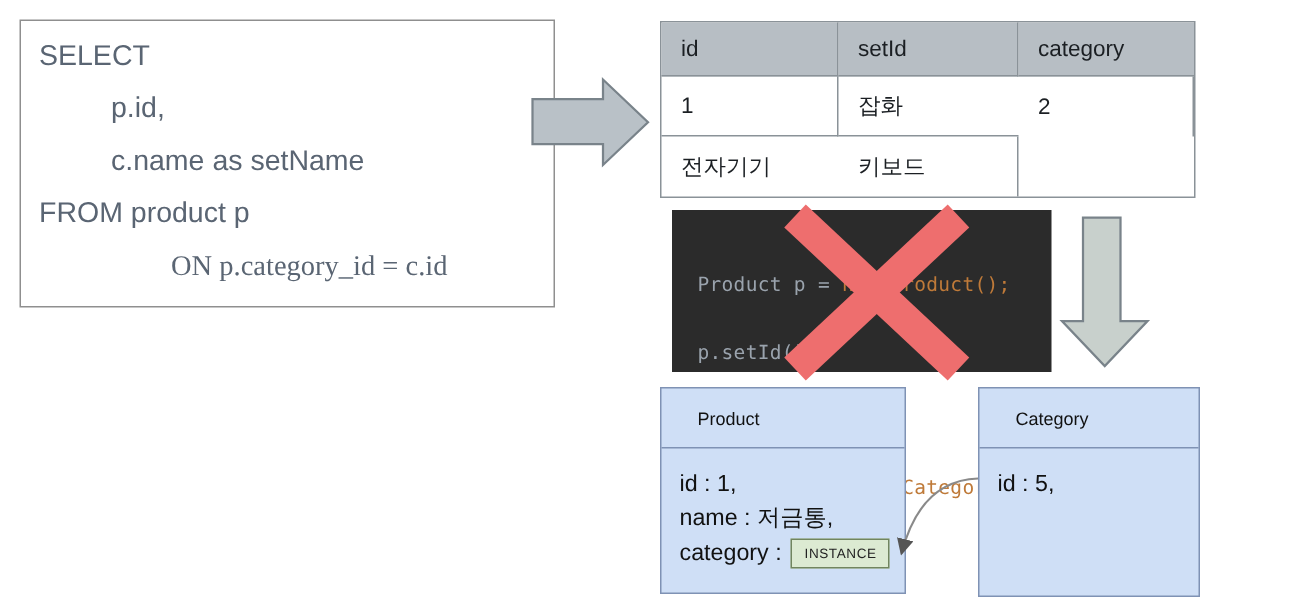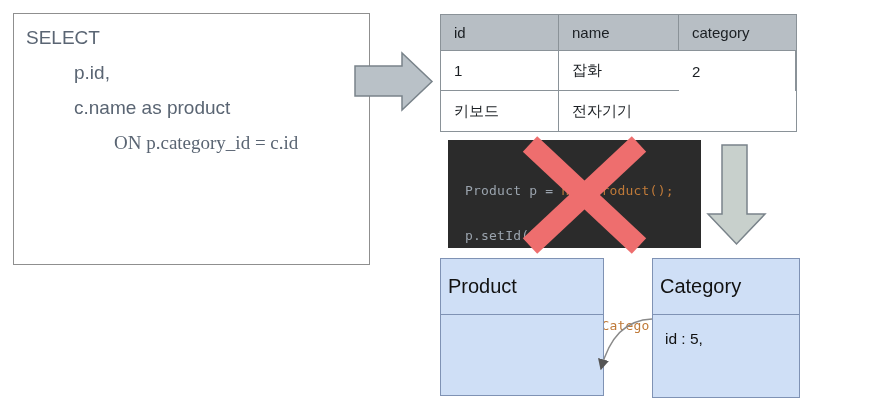--- a/index.html
+++ b/index.html
@@ -22,21 +22,21 @@
     --connector:#8a8a8a;
   }
   *{margin:0;padding:0;box-sizing:border-box;}
   html,body{background:#ffffff;}
   .canvas{
     position:relative;width:877px;height:403px;background:#fff;overflow:hidden;
     font-family:"Liberation Sans",sans-serif;
   }
   
   .sql-box{
-    position:absolute;left:13px;top:13px;width:357px;height:252px;
+    position:absolute;left:13px;top:13px;width:357px;height:192px;
     border:1px solid var(--sql_box_border);background:#fff;
     padding:6px 0 0 12px;color:var(--sql_text);
     font-size:19px;line-height:35px;
   }
   .sql-line.ind1{padding-left:48px;}
   .sql-line.ind2{padding-left:88px;font-family:Liberation Serif, serif;}
   
   .rtable{
     position:absolute;left:440px;top:14px;width:357px;
     border:1px solid var(--table_border);
@@ -70,22 +70,22 @@
   .arrow-shape-r{fill:var(--arrow_right_fill);stroke:var(--arrow_stroke);stroke-width:1.5;}
   .arrow-shape-d{fill:var(--arrow_down_fill);stroke:var(--arrow_stroke);stroke-width:1.5;}
   .x-line{stroke:var(--x_mark);stroke-width:21;stroke-linecap:butt;}
   .conn-path{fill:none;stroke:var(--connector);stroke-width:1.4;}
   
   .obj-box{
     position:absolute;background:var(--class_box_bg);
     border:1px solid var(--class_box_border);color:#111;
   }
   .obj-box .obj-head{
-    height:56px;border-bottom:1px solid var(--class_box_border);
-    display:flex;align-items:center;padding-left:7px;font-size:20px;
+    height:40px;border-bottom:1px solid var(--class_box_border);
+    display:flex;align-items:center;padding-left:24px;font-size:12px;
   }
   .obj-box .obj-body{padding:12px 10px 0 12px;font-size:15.5px;line-height:23px;}
   .product-box{left:440px;top:258px;width:164px;height:138px;}
   .category-box{left:652px;top:258px;width:148px;height:140px;}
   .field-line{white-space:nowrap;}
   .instance-chip{
     display:inline-block;background:var(--instance_bg);
     border:1px solid var(--instance_border);
     font-size:9px;letter-spacing:0.4px;color:#222;
     padding:4px 8px 3px 8px;vertical-align:middle;margin-left:2px;
@@ -93,37 +93,38 @@
   }
 </style>
 </head>
 <body>
 
 <div class="canvas">
 
   <div class="sql-box">
     <div class="sql-line ind0">SELECT</div>
     <div class="sql-line ind1">p.id,</div>
-    <div class="sql-line ind1">c.name as product</div>
+    <div class="sql-line ind1">c.name as setName</div>
+    <div class="sql-line ind0">FROM product p</div>
     <div class="sql-line ind2">ON p.category_id = c.id</div>
   </div>
 
   <svg class="ov arrow-right-svg" width="82" height="62" viewBox="0 0 82 62">
     <polygon class="arrow-shape-r" points="2,15 49,15 49,2 79,30.5 49,59 49,45 2,45"></polygon>
   </svg>
 
   <div class="rtable">
     <div class="cell head">id</div>
-    <div class="cell head">name</div>
+    <div class="cell head">setId</div>
     <div class="cell head lastcol">category</div>
     <div class="cell">1</div>
     <div class="cell lastcol">잡화</div>
     <div class="cell lastrow">2</div>
+    <div class="cell lastcol lastrow">전자기기</div>
     <div class="cell lastrow">키보드</div>
-    <div class="cell lastcol lastrow">전자기기</div>
   </div>
 
   <div class="code-block">
     <div class="code-line"><span>Product p = </span><span class="kw">new Product();</span></div>
     <div class="code-line"><span>p.setId();</span><span class="kw"></span></div>
     <div class="code-line"><span>p.setName();</span><span class="kw"></span></div>
     <div class="code-line"><span>Category c = </span><span class="kw">new Category();</span></div>
     <div class="code-line"><span></span><span class="kw">…</span></div>
   </div>
 
@@ -131,20 +132,25 @@
     <line class="x-line" x1="12" y1="12" x2="121" y2="114"></line>
     <line class="x-line" x1="121" y1="12" x2="12" y2="114"></line>
   </svg>
 
   <svg class="ov arrow-down-svg" width="70" height="110" viewBox="0 0 70 110">
     <polygon class="arrow-shape-d" points="19,4 44,4 44,73 62,73 33.5,103 5,73 19,73"></polygon>
   </svg>
 
   <div class="obj-box product-box">
     <div class="obj-head">Product</div>
+    <div class="obj-body">
+      <div class="field-line">id : 1,</div>
+      <div class="field-line">name : 저금통,</div>
+      <div class="field-line"><span>category : </span><span class="instance-chip">INSTANCE</span></div>
+    </div>
   </div>
 
   <div class="obj-box category-box">
     <div class="obj-head">Category</div>
     <div class="obj-body">
       <div class="field-line">id : 5,</div>
     </div>
   </div>
 
   <svg class="ov conn-svg" width="70" height="70" viewBox="0 0 70 70">

